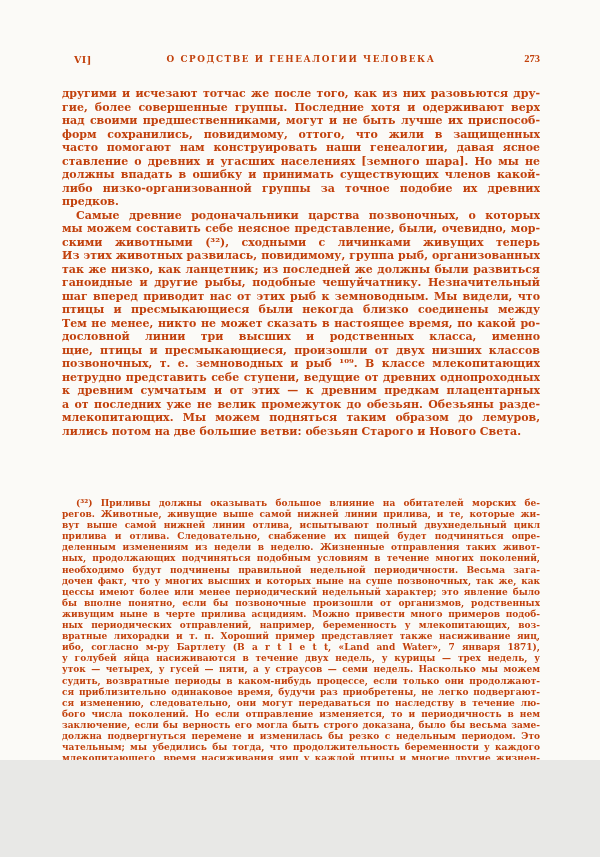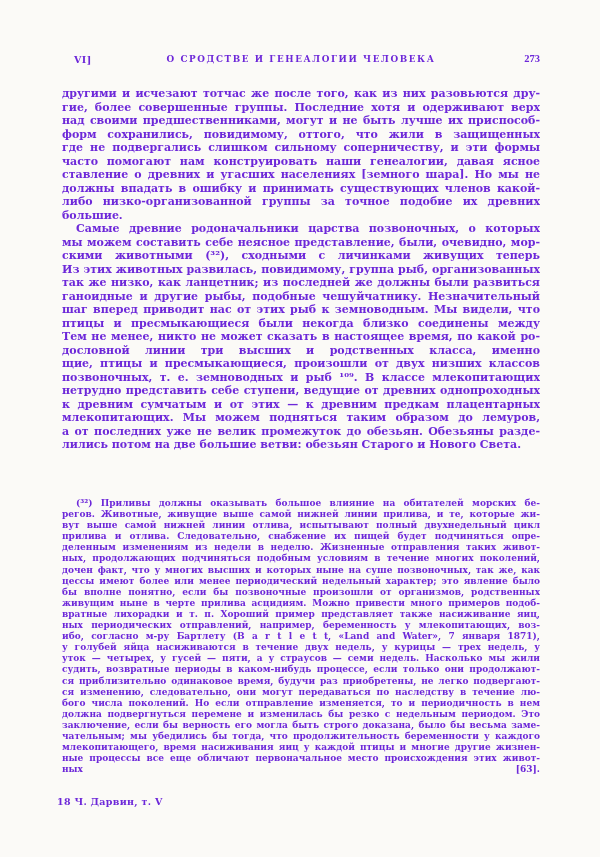--- a/index.html
+++ b/index.html
@@ -3,24 +3,24 @@
 <meta charset="utf-8">
 <style>
   html, body {
     margin: 0;
     padding: 0;
     background: #e8e8e6;
   }
   .page {
     position: relative;
     width: 600px;
-    height: 857px;
+    height: 760px;
     background: #fbfaf7;
     font-family: "DejaVu Serif", serif;
-    color: #6d28d9;
+    color: #c2410c;
     overflow: hidden;
   }
   
   .running-head {
     position: absolute;
     top: 53px;
     left: 62px;
     width: 478px;
     height: 14px;
   }
@@ -111,70 +111,70 @@
     <span class="running-title">О СРОДСТВЕ И ГЕНЕАЛОГИИ ЧЕЛОВЕКА</span>
     <span class="page-number">273</span>
   </div>
 
   <div class="body-text">
     <div class="paragraph">
         <div class="line">другими и исчезают тотчас же после того, как из них разовьются дру-</div>
         <div class="line">гие, более совершенные группы. Последние хотя и одерживают верх</div>
         <div class="line">над своими предшественниками, могут и не быть лучше их приспособ-</div>
         <div class="line">форм сохранились, повидимому, оттого, что жили в защищенных местах,</div>
-        <div class="line">где не подвергались слишком сильному соперничеству, и эти формы</div>
         <div class="line">часто помогают нам конструировать наши генеалогии, давая ясное пред-</div>
         <div class="line">ставление о древних и угасших населениях [земного шара]. Но мы не</div>
         <div class="line">должны впадать в ошибку и принимать существующих членов какой-</div>
         <div class="line">либо низко-организованной группы за точное подобие их древних</div>
-        <div class="line last">большие.</div>
+        <div class="line last">предков.</div>
       </div>
     <div class="paragraph indent-first">
         <div class="line">Самые древние родоначальники царства позвоночных, о которых</div>
         <div class="line">мы можем составить себе неясное представление, были, очевидно, мор-</div>
         <div class="line">скими животными (³²), сходными с личинками живущих теперь асцидий.</div>
         <div class="line">Из этих животных развилась, повидимому, группа рыб, организованных</div>
         <div class="line">так же низко, как ланцетник; из последней же должны были развиться</div>
         <div class="line">ганоидные и другие рыбы, подобные чешуйчатнику. Незначительный</div>
         <div class="line">шаг вперед приводит нас от этих рыб к земноводным. Мы видели, что</div>
         <div class="line">птицы и пресмыкающиеся были некогда близко соединены между собой,</div>
         <div class="line">Тем не менее, никто не может сказать в настоящее время, по какой ро-</div>
         <div class="line">дословной линии три высших и родственных класса, именно млекопитаю-</div>
         <div class="line">щие, птицы и пресмыкающиеся, произошли от двух низших классов</div>
         <div class="line">позвоночных, т. е. земноводных и рыб ¹⁰⁹. В классе млекопитающих</div>
         <div class="line">нетрудно представить себе ступени, ведущие от древних однопроходных</div>
         <div class="line">к древним сумчатым и от этих — к древним предкам плацентарных</div>
+        <div class="line">а от последних уже не велик промежуток до обезьян. Обезьяны разде-</div>
         <div class="line">млекопитающих. Мы можем подняться таким образом до лемуров,</div>
-        <div class="line">а от последних уже не велик промежуток до обезьян. Обезьяны разде-</div>
         <div class="line last">лились потом на две большие ветви: обезьян Старого и Нового Света.</div>
       </div>
   </div>
 
   <div class="footnote indent-first">
       <div class="line">(³²) Приливы должны оказывать большое влияние на обитателей морских бе-</div>
       <div class="line">регов. Животные, живущие выше самой нижней линии прилива, и те, которые жи-</div>
       <div class="line">вут выше самой нижней линии отлива, испытывают полный двухнедельный цикл</div>
       <div class="line">прилива и отлива. Следовательно, снабжение их пищей будет подчиняться опре-</div>
       <div class="line">деленным изменениям из недели в неделю. Жизненные отправления таких живот-</div>
       <div class="line">ных, продолжающих подчиняться подобным условиям в течение многих поколений,</div>
+      <div class="line">необходимо будут подчинены правильной недельной периодичности. Весьма зага-</div>
       <div class="line">дочен факт, что у многих высших и которых ныне на суше позвоночных, так же, как</div>
       <div class="line">цессы имеют более или менее периодический недельный характер; это явление было</div>
       <div class="line">бы вполне понятно, если бы позвоночные произошли от организмов, родственных</div>
       <div class="line">живущим ныне в черте прилива асцидиям. Можно привести много примеров подоб-</div>
+      <div class="line">ных периодических отправлений, например, беременность у млекопитающих, воз-</div>
       <div class="line">вратные лихорадки и т. п. Хороший пример представляет также насиживание яиц,</div>
-      <div class="line">ных периодических отправлений, например, беременность у млекопитающих, воз-</div>
       <div class="line">ибо, согласно м-ру Бартлету (B a r t l e t t, «Land and Water», 7 января 1871),</div>
       <div class="line">у голубей яйца насиживаются в течение двух недель, у курицы — трех недель, у</div>
-      <div class="line">уток — четырех, у гусей — пяти, а у страусов — семи недель. Насколько мы жили</div>
+      <div class="line">уток — четырех, у гусей — пяти, а у страусов — семи недель. Насколько мы можем</div>
       <div class="line">судить, возвратные периоды в каком-нибудь процессе, если только они продолжают-</div>
       <div class="line">ся приблизительно одинаковое время, будучи раз приобретены, не легко подвергают-</div>
       <div class="line">ся изменению, следовательно, они могут передаваться по наследству в течение лю-</div>
       <div class="line">бого числа поколений. Но если отправление изменяется, то и периодичность в нем</div>
+      <div class="line">заключение, если бы верность его могла быть строго доказана, было бы весьма заме-</div>
       <div class="line">должна подвергнуться перемене и изменилась бы резко с недельным периодом. Это</div>
-      <div class="line">заключение, если бы верность его могла быть строго доказана, было бы весьма заме-</div>
       <div class="line">чательным; мы убедились бы тогда, что продолжительность беременности у каждого</div>
       <div class="line">млекопитающего, время насиживания яиц у каждой птицы и многие другие жизнен-</div>
       <div class="line">ные процессы все еще обличают первоначальное место происхождения этих живот-</div>
       <div class="line last">ных [63].</div>
     </div>
 
   <div class="edition-note">18 Ч. Дарвин, т. V</div>
 
 </div>
 

